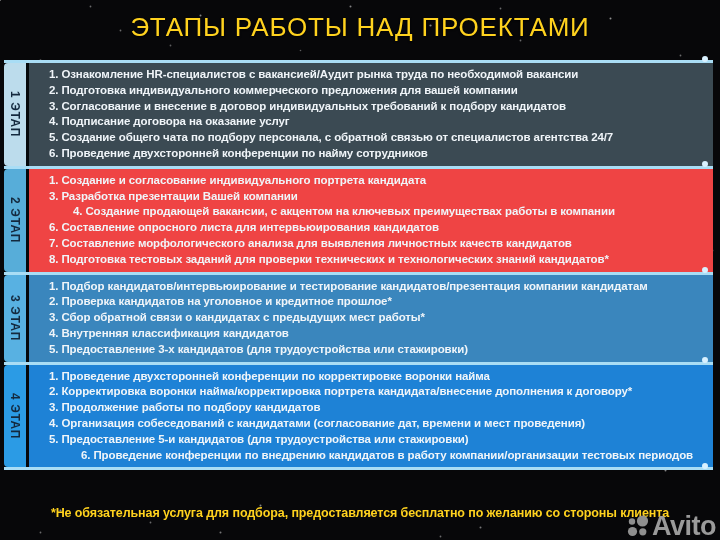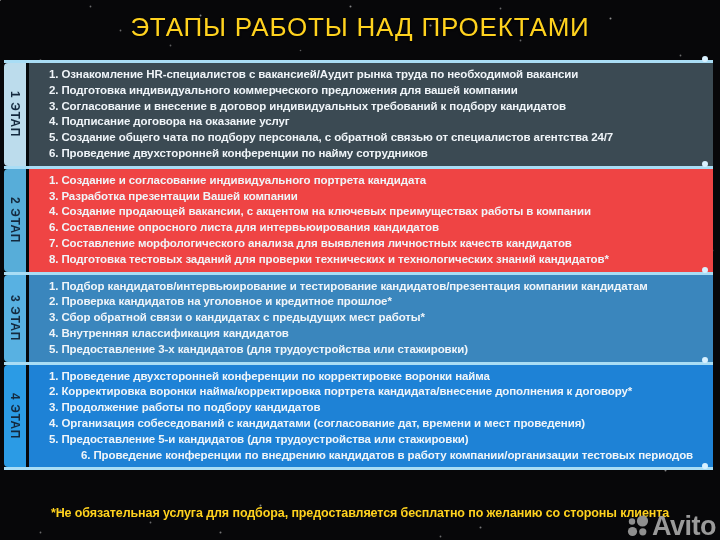--- a/index.html
+++ b/index.html
@@ -88,21 +88,21 @@
       <span class="ring"></span>
     </div>
     <div class="row-body">
       <div class="stage-label" style="background: rgb(87, 173, 217);">
         <span class="label-text" style="color: rgb(20, 41, 62);">2 ЭТАП</span>
       </div>
       <div class="label-gap"></div>
       <ol class="stage-items" style="background: #ef4444;">
           <li style="color: rgb(240, 245, 249);"><span class="item-num">1.</span><span>Создание и согласование индивидуального портрета кандидата</span></li>
           <li style="color: rgb(240, 245, 249);"><span class="item-num">3.</span><span>Разработка презентации Вашей компании</span></li>
-          <li style="color: rgb(240, 245, 249);"><span class="item-num">4.</span><span>Создание продающей вакансии, с акцентом на ключевых преимуществах работы в компании</span></li>
+          <li style="color: rgb(240, 245, 249); margin-left: 24px;"><span class="item-num">4.</span><span>Создание продающей вакансии, с акцентом на ключевых преимуществах работы в компании</span></li>
           <li style="color: rgb(240, 245, 249);"><span class="item-num">6.</span><span>Составление опросного листа для интервьюирования кандидатов</span></li>
           <li style="color: rgb(240, 245, 249);"><span class="item-num">7.</span><span>Составление морфологического анализа для выявления личностных качеств кандидатов</span></li>
           <li style="color: rgb(240, 245, 249);"><span class="item-num">8.</span><span>Подготовка тестовых заданий для проверки технических и технологических знаний кандидатов*</span></li>
         </ol>
     </div>
   </section>
 
   <section class="stage-row">
     <div class="divider" style="background: rgb(169, 221, 245);">
       <span class="ring"></span>

